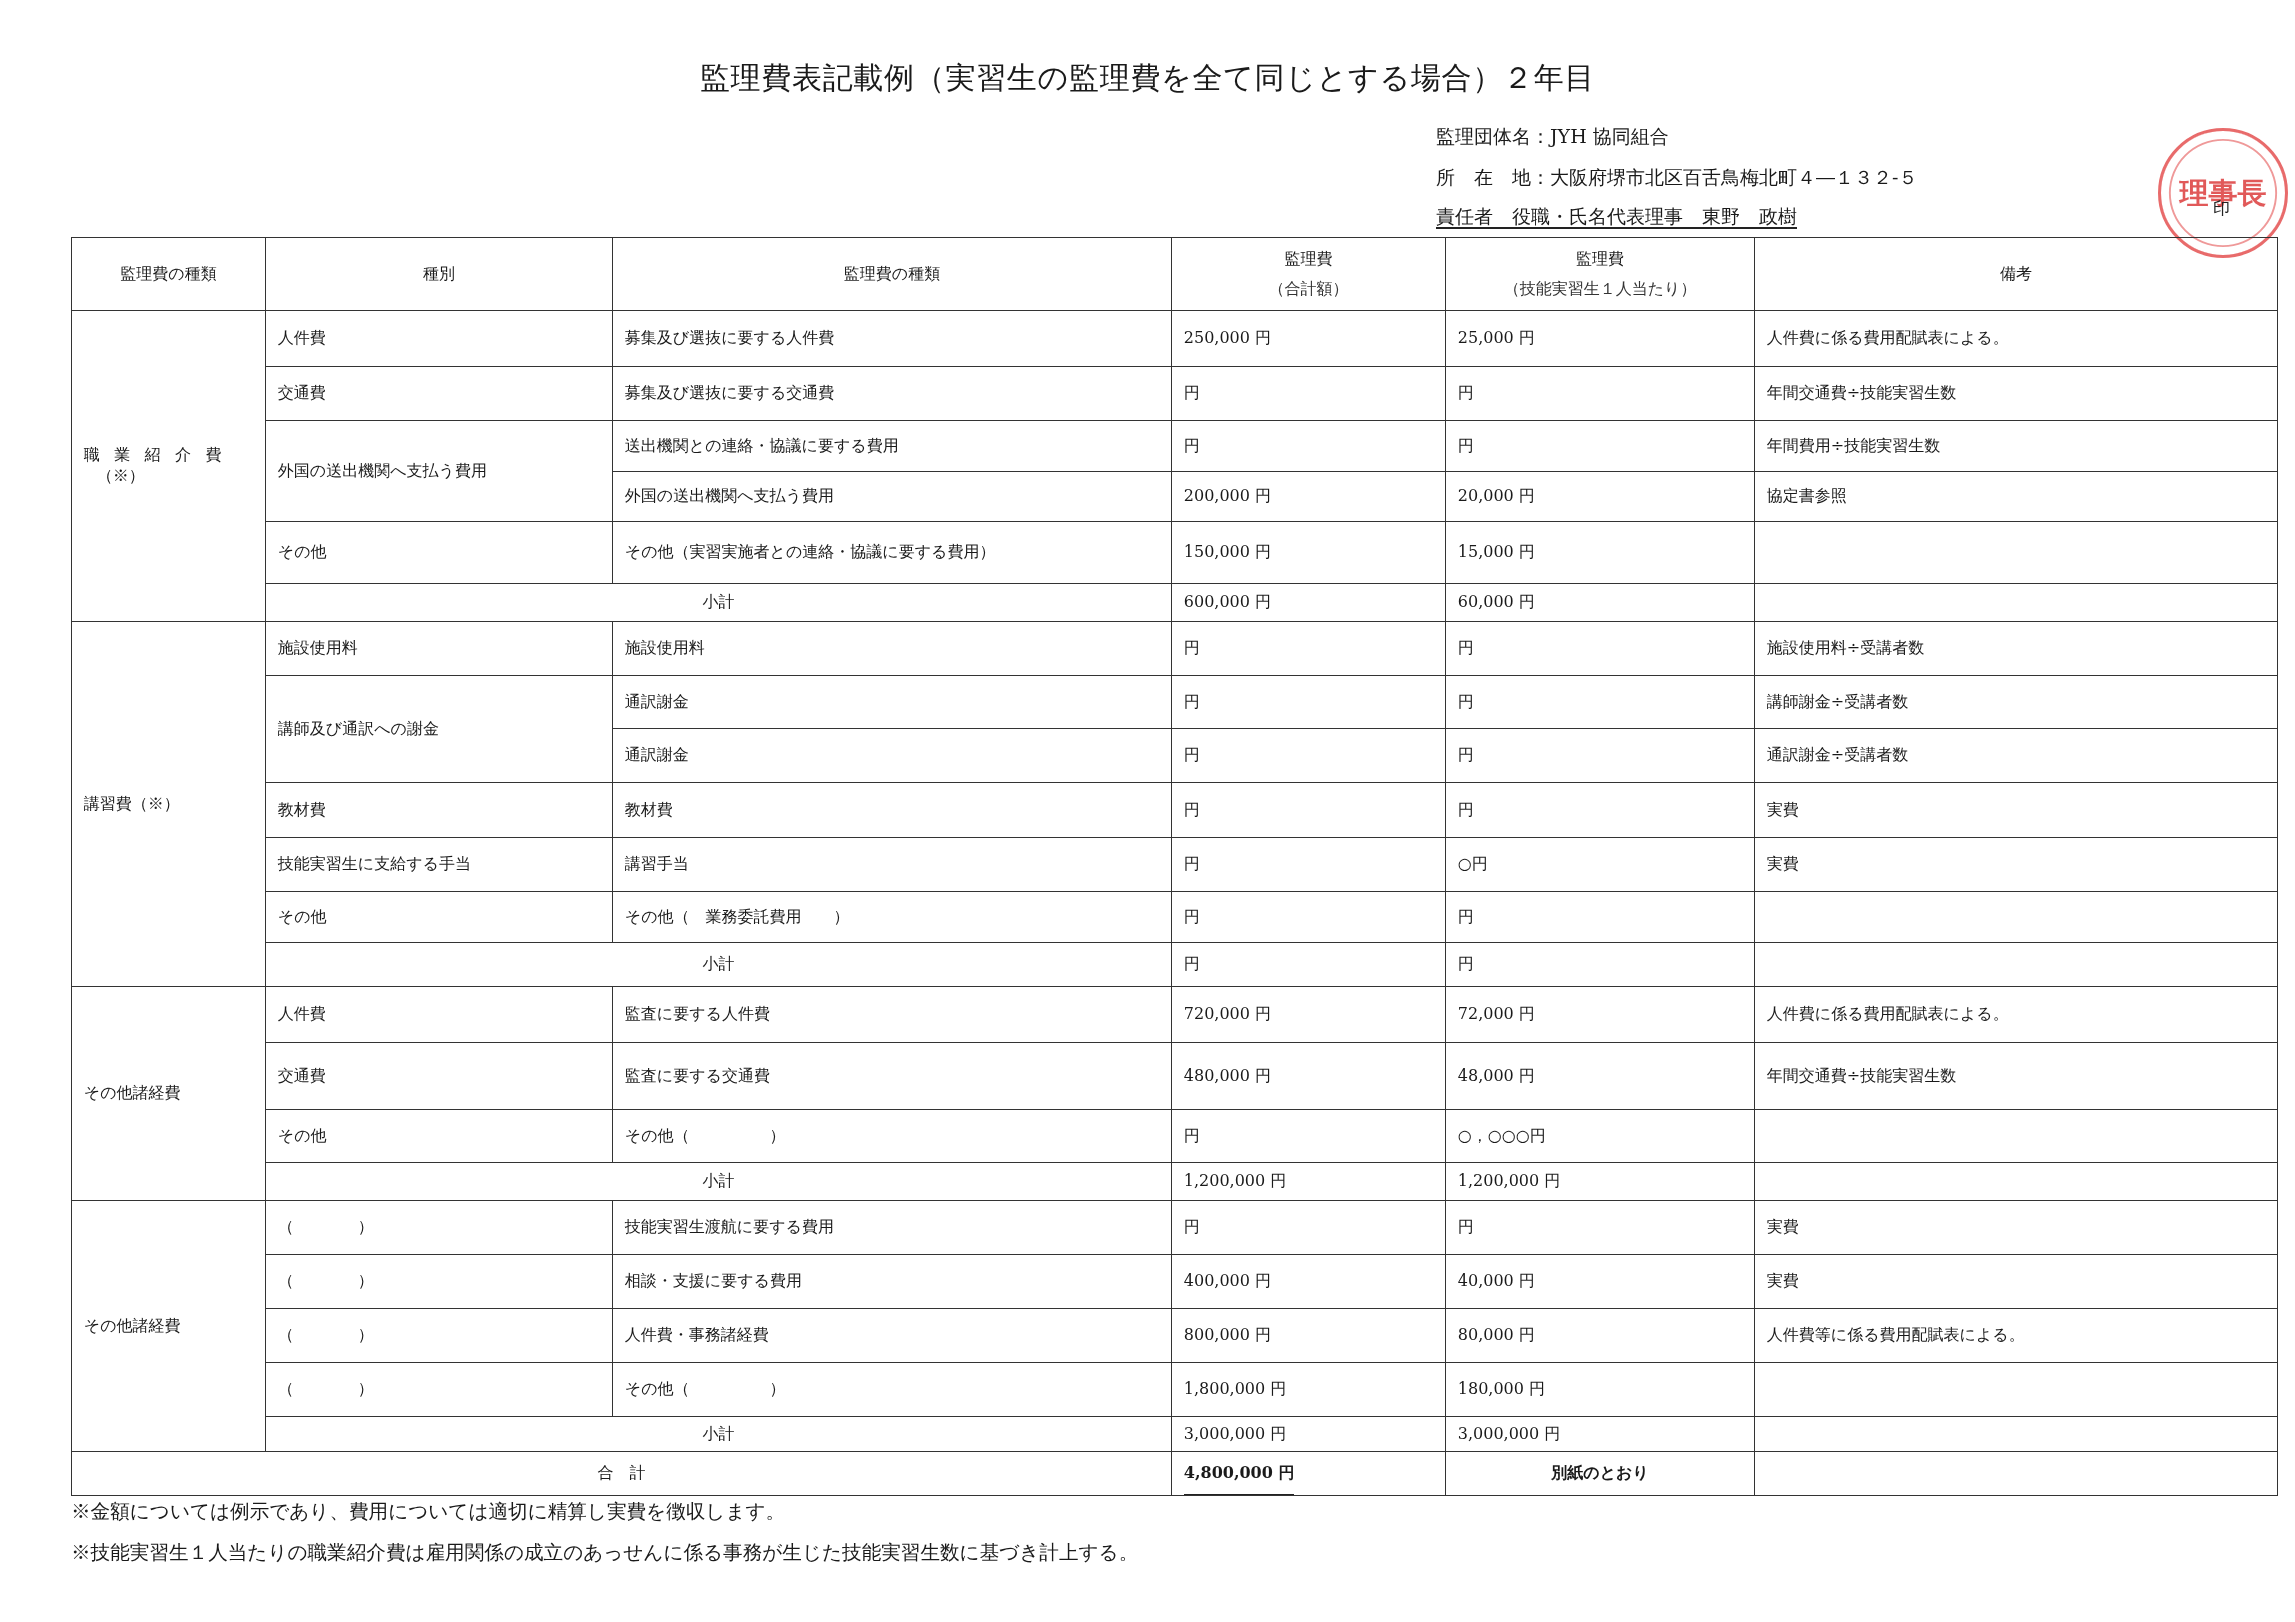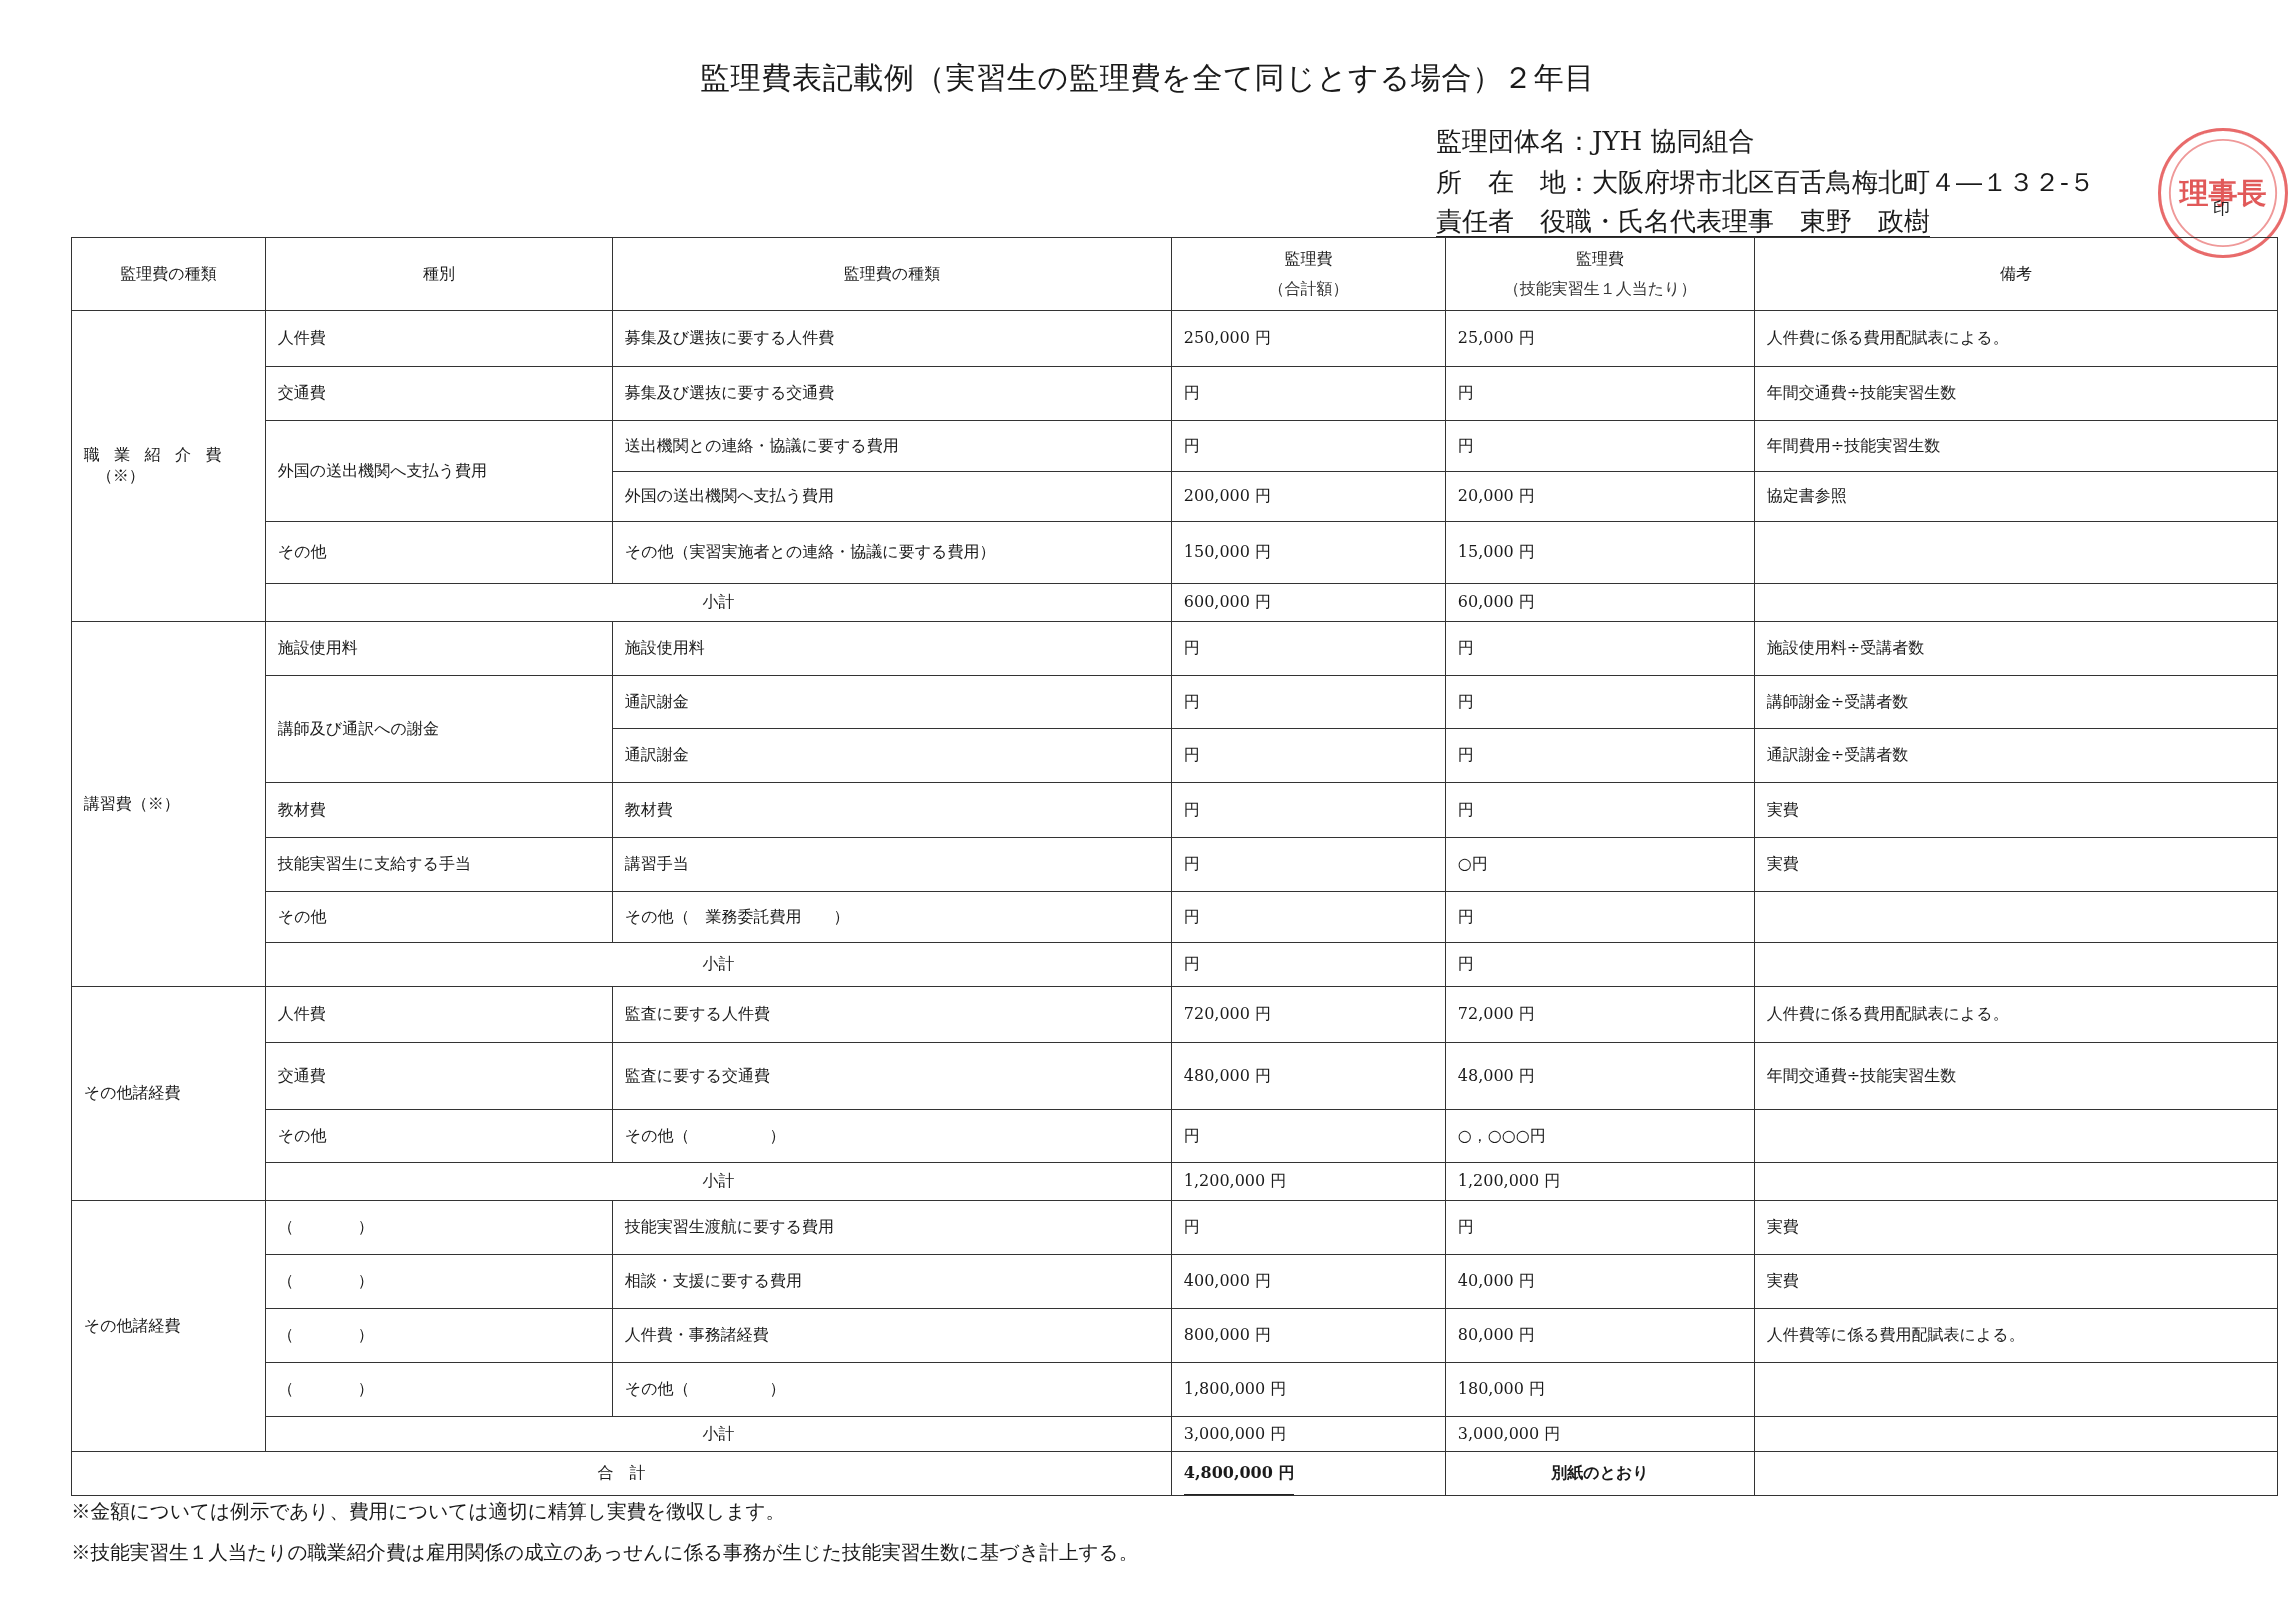--- a/index.html
+++ b/index.html
@@ -1,20 +1,20 @@
 <!DOCTYPE html>
 <html style="font-size:10.5px"><head>
 <meta charset="utf-8">
 <style>
   html, body { margin:0; padding:0; background:#ffffff; }
   body { width:2295px; height:1623px; position:relative; overflow:hidden;
          font-family:"DejaVu Serif","Liberation Serif",serif; color:#1a1a1a; }
   .title { position:absolute; left:0; width:2295px; top:58px; text-align:center;
            font-size:30px; letter-spacing:0.7px; }
-  .org { position:absolute; left:1436px; font-size:26px; white-space:nowrap; }
+  .org { position:absolute; left:1436px; font-size:19px; white-space:nowrap; }
   .org.l1 { top:124px; }
   .org.l2 { top:165px; }
   .org.l3 { top:204px; }
   .org.l3 .ul { border-bottom:2px solid #222; }
   .stamp { position:absolute; left:2158px; top:128px; width:124px; height:124px;
            border-radius:50%; border:3.3px solid rgba(226,70,70,0.8);
            box-shadow: inset 0 0 0 7.9px rgba(255,255,255,1), inset 0 0 0 9.8px rgba(226,70,70,0.55);
            color:rgba(220,60,60,0.85); font-size:29px; font-weight:bold;
            display:flex; align-items:center; justify-content:center; text-align:center; line-height:31px; }
   .stamp .seal-in { font-size:17px; position:absolute; left:52px; top:62px; color:#222; font-weight:normal;}

